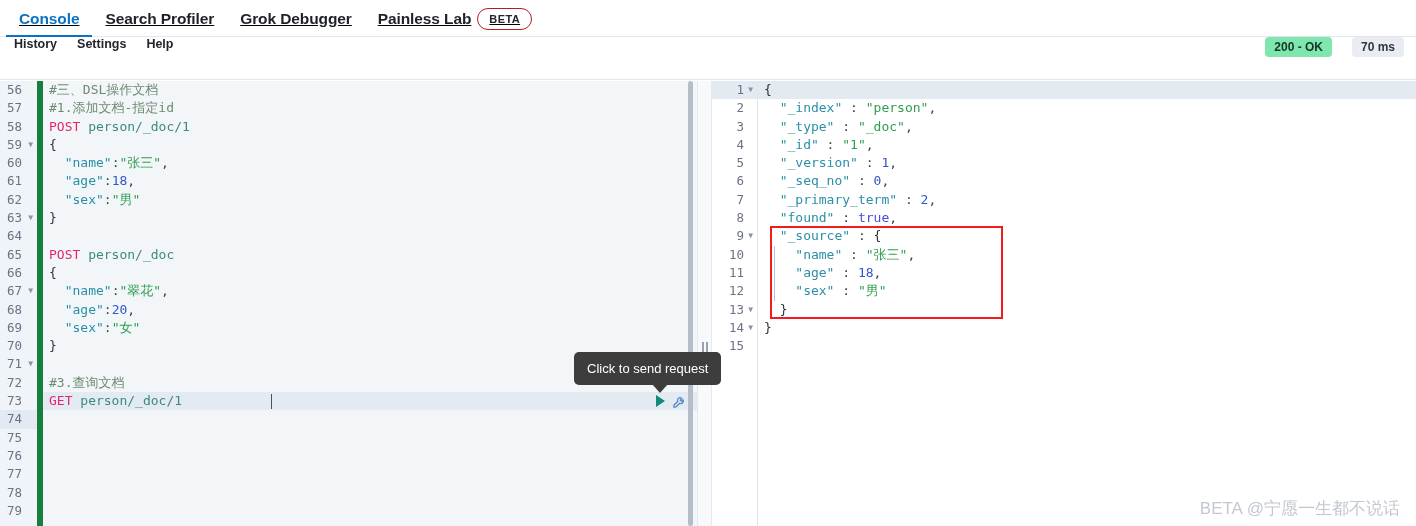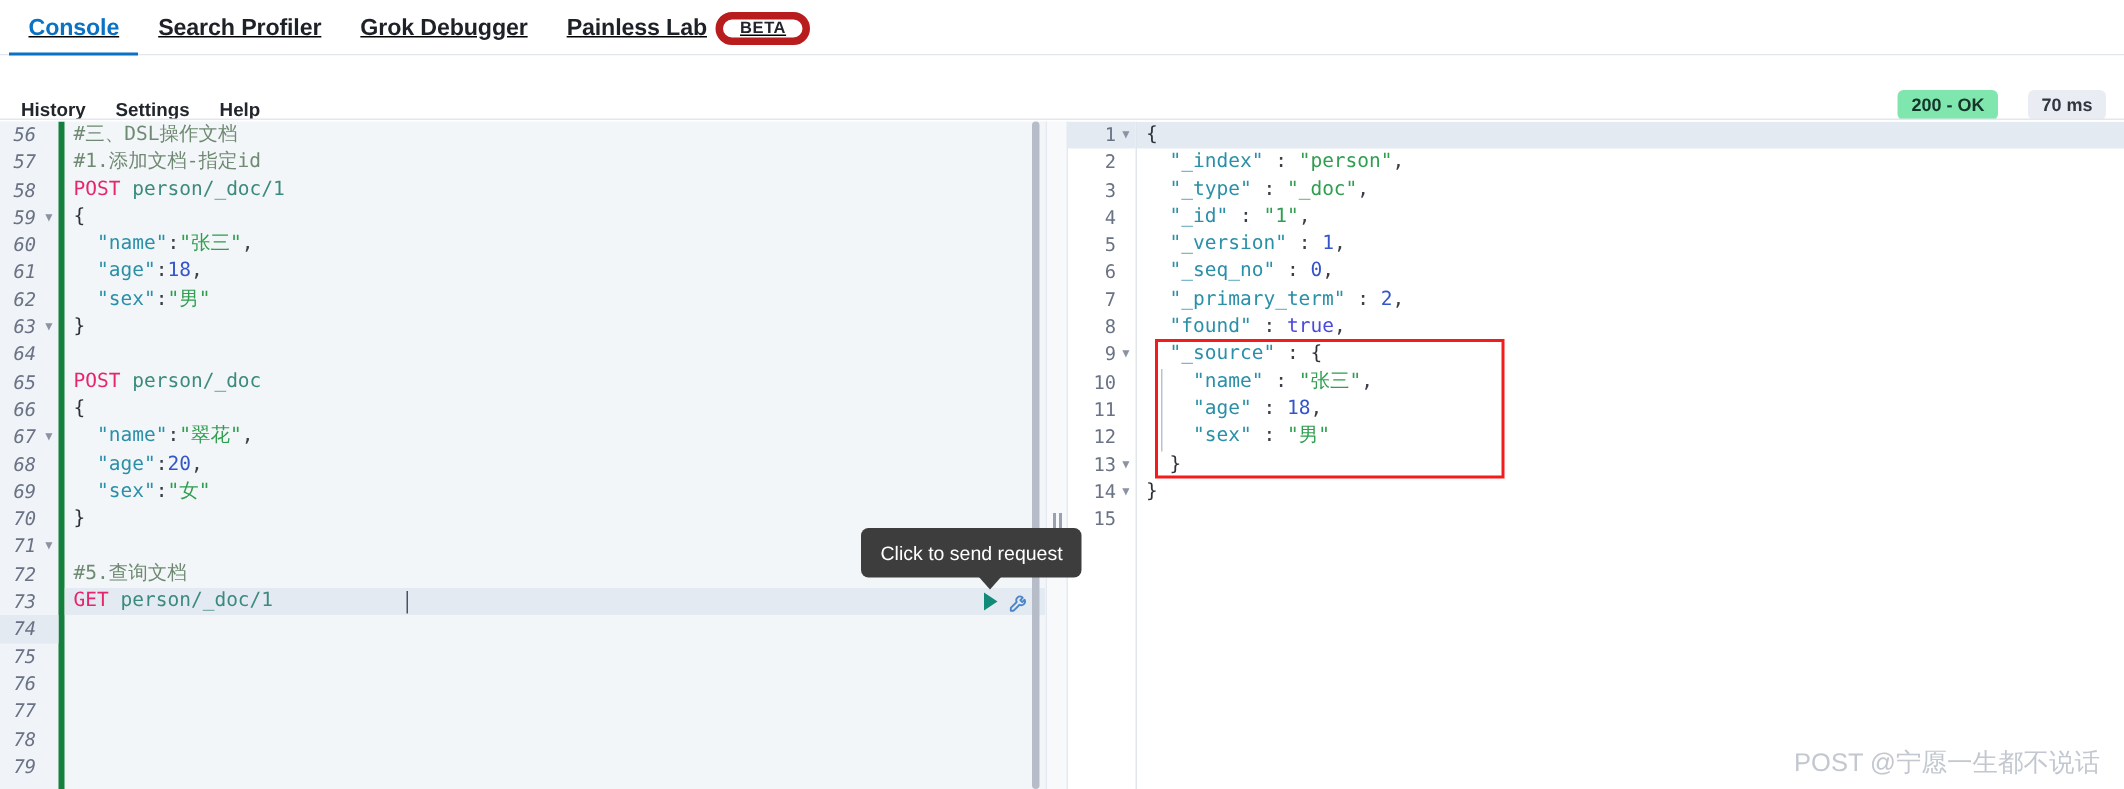--- a/index.html
+++ b/index.html
@@ -58,37 +58,37 @@
     background: #0a72c4;
     z-index: 2;
   }
   .beta-badge {
     display: inline-flex;
     align-items: center;
     justify-content: center;
     height: 22px;
     padding: 0 11px;
     margin-left: 6px;
-    border: 5px solid #b91c1c;
+    border: 1px solid #b91c1c;
     border-radius: 11px;
     font-size: 11px;
     font-weight: bold;
     color: #22252b;
     letter-spacing: 0.4px;
     background: #fff;
   }
 
   
   .submenu {
     position: absolute;
     left: 0; top: 37px;
     width: 1416px; height: 43px;
     background: #ffffff;
     display: flex;
-    align-items: flex-end;
+    align-items: flex-start;
     padding-left: 4px;
   }
   .submenu::after {
     content: "";
     position: absolute;
     left: 0; bottom: 0;
     width: 1416px; height: 1px;
     background: #e3e6ec;
   }
   .submenu-item {
@@ -125,21 +125,21 @@
     overflow: hidden;
   }
   .pane-left  { left: 0;   width: 697px; background: #f3f6f9; }
   .pane-right { left: 712px; width: 704px; background: #ffffff; }
 
   .gutter {
     position: absolute;
     left: 0; top: 0;
     height: 445px;
   }
-  .gutter-left  { width: 43px; background: #f0f3f7; border-right: 4px solid #15803d; font-style: italic; }
+  .gutter-left  { width: 43px; background: #f0f3f7; border-right: 6px solid #15803d; }
   .gutter-right { width: 46px; background: #ffffff; border-right: 1px solid #e1e5ec; }
 
   .code-area {
     position: absolute;
     top: 0;
     height: 445px;
     overflow: hidden;
   }
   .code-area-left  { left: 43px; width: 654px; }
   .code-area-right { left: 46px; width: 658px; }
@@ -358,21 +358,21 @@
         <div class="row">  <span class="c-key">"sex"</span><span class="c-punct">:</span><span class="c-string">"男"</span><span class="c-punct"></span></div>
         <div class="row"><span class="c-brace">}</span></div>
         <div class="row"></div>
         <div class="row"><span class="c-method">POST</span><span class="c-url"> person/_doc</span></div>
         <div class="row"><span class="c-brace">{</span></div>
         <div class="row">  <span class="c-key">"name"</span><span class="c-punct">:</span><span class="c-string">"翠花"</span><span class="c-punct">,</span></div>
         <div class="row">  <span class="c-key">"age"</span><span class="c-punct">:</span><span class="c-num">20</span><span class="c-punct">,</span></div>
         <div class="row">  <span class="c-key">"sex"</span><span class="c-punct">:</span><span class="c-string">"女"</span><span class="c-punct"></span></div>
         <div class="row"><span class="c-brace">}</span></div>
         <div class="row"></div>
-        <div class="row"><span class="c-comment">#5.查询文档</span></div>
+        <div class="row"><span class="c-comment">#3.查询文档</span></div>
         <div class="row hl"><span class="c-method">GET</span><span class="c-url"> person/_doc/1</span><span class="caret"></span><span class="run-icons"><span class="play-tri"></span><span class="wrench"><svg width="15" height="15" viewBox="0 0 24 24" fill="none" stroke="#4a86c8" stroke-width="2" stroke-linecap="round" stroke-linejoin="round">
                 <path d="M14.7 6.3a4 4 0 0 0-5.4 5.4L3 18v3h3l6.3-6.3a4 4 0 0 0 5.4-5.4l-2.5 2.5-2.1-2.1 2.6-2.4z"></path>
               </svg></span></span></div>
         <div class="row"></div>
         <div class="row"></div>
         <div class="row"></div>
         <div class="row"></div>
         <div class="row"></div>
       </div>
   </div>
@@ -421,15 +421,15 @@
         <div class="row"><span class="c-brace">}</span></div>
         <div class="row"></div>
         <div class="indent-guide" style="left: 16px; top: 164.7px; height: 54.9px;"></div>
       </div>
   </div>
 
   <div class="annot-box"></div>
 
   <div class="tooltip">Click to send request</div>
 
-  <div class="watermark">POST @宁愿一生都不说话</div>
+  <div class="watermark">BETA @宁愿一生都不说话</div>
 
 </div>
 
 </body></html>

